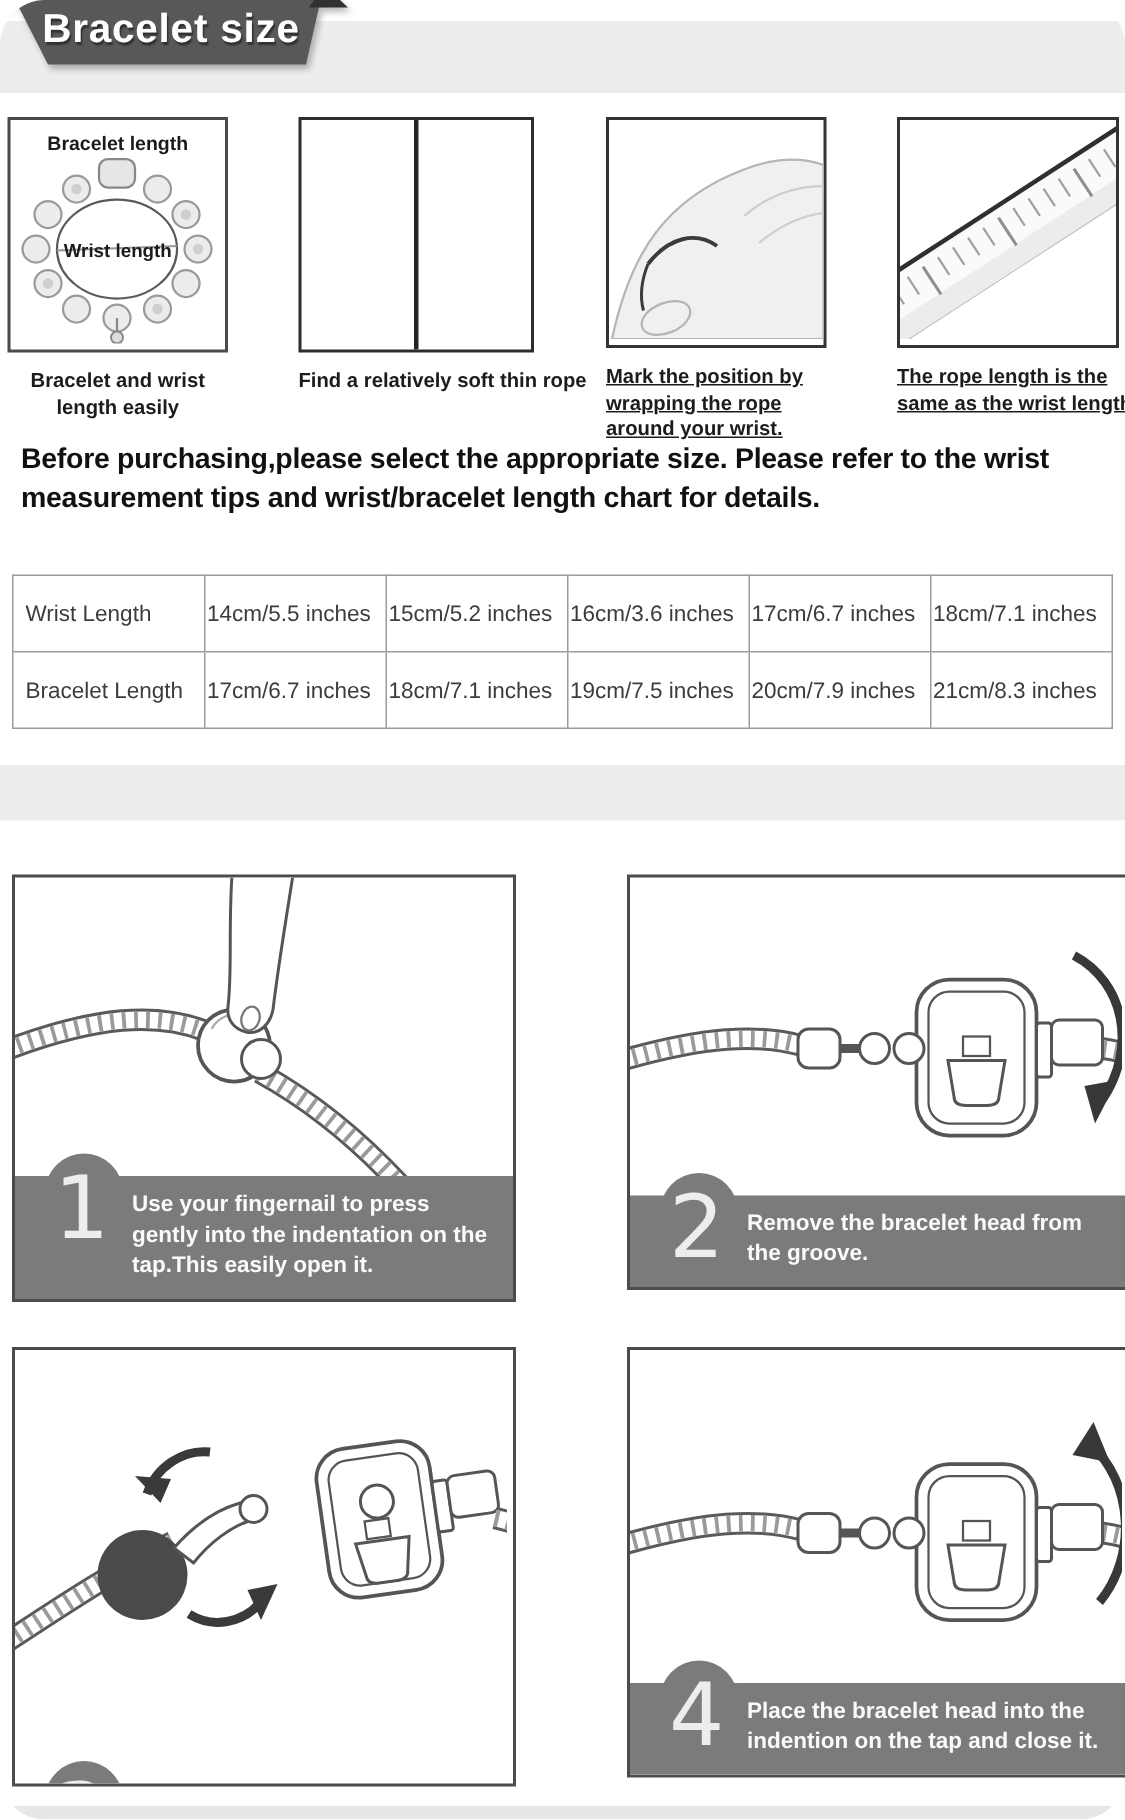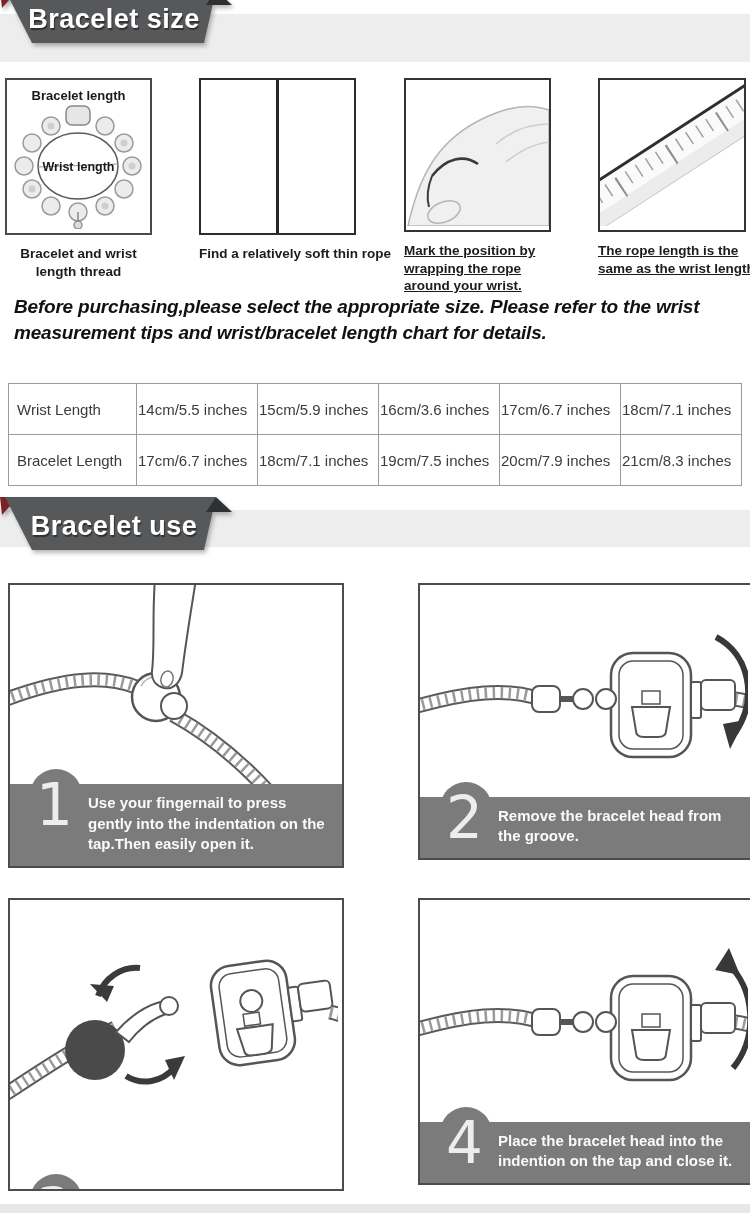--- a/index.html
+++ b/index.html
@@ -1,17 +1,17 @@
 <!DOCTYPE html>
 <html><head>
 <meta charset="utf-8">
 <style>
   html,body{margin:0;padding:0;background:#fff;}
   #page{position:relative;width:750px;height:1213px;background:#fff;overflow:hidden;
-        font-family:"Liberation Sans",sans-serif;}
+        font-family:"Liberation Sans",sans-serif;border-radius:30px;}
   .strip{position:absolute;left:0;width:750px;background:#ededed;}
   #strip-top{top:14px;height:48px;}
   #strip-use{top:510px;height:37px;}
   #strip-bottom{top:1204px;height:9px;background:#e7e7e7;}
 
   
   .banner{position:absolute;left:0;width:240px;height:58px;
           filter:drop-shadow(2px 3px 2px rgba(0,0,0,0.28));}
   .banner-label{position:absolute;left:16px;width:196px;top:16px;text-align:center;
           color:#fff;font-size:27px;font-weight:bold;letter-spacing:.5px;
@@ -30,21 +30,21 @@
   #tp1 .tp-caption{text-align:center;}
   #tp2 .tp-caption{white-space:nowrap;}
   #tp3 .tp-caption,#tp4 .tp-caption{width:162px;text-decoration:underline;}
   .p1-label-top{position:absolute;top:8px;left:0;right:0;text-align:center;
       font-weight:bold;font-size:13px;color:#1a1a1a;}
   .p1-label-mid{position:absolute;top:80px;left:0;right:0;text-align:center;
       font-weight:bold;font-size:12.5px;color:#1a1a1a;}
   .rope-line{position:absolute;top:0;bottom:0;left:50%;width:3px;margin-left:-2px;background:#252525;}
 
   .intro{position:absolute;top:294px;left:14px;width:724px;font-size:19px;font-weight:bold;
-         color:#111;line-height:1.38;letter-spacing:-.2px;font-style:italic;}
+         color:#111;line-height:1.38;letter-spacing:-.2px;}
   .warning{position:absolute;top:351px;left:14px;width:724px;font-size:14.5px;font-weight:bold;}
 
   table.size-table{position:absolute;top:383px;left:8px;width:734px;border-collapse:collapse;
          table-layout:fixed;background:#fff;border:1px solid #7f7f7f;}
   table.size-table td{border:1px solid #9b9b9b;height:48px;font-size:15px;color:#3c3c3c;}
   td.tlabel{width:118px;padding-left:8px;}
   td.tval{text-align:left;}
 
   
   .step{position:absolute;width:332px;background:#fff;border:2px solid #4c4c4c;overflow:hidden;}
@@ -103,21 +103,21 @@
         </g>
         <rect x="59" y="26" width="24" height="19" rx="6" fill="#e6e6e6" stroke="#888" stroke-width="1.5"></rect>
         <ellipse cx="71" cy="86" rx="40" ry="33" fill="#ffffff" fill-opacity="0.92" stroke="#5a5a5a" stroke-width="1.5"></ellipse>
         <line x1="31" y1="87" x2="111" y2="84" stroke="#999" stroke-width="1.2"></line>
         <line x1="71" y1="132" x2="71" y2="141" stroke="#888" stroke-width="1.5"></line>
         <circle cx="71" cy="145" r="4" fill="#ddd" stroke="#888" stroke-width="1.3"></circle>
       </svg>
       <div class="p1-label-top">Bracelet length</div>
       <div class="p1-label-mid">Wrist length</div>
     </div>
-    <div class="tp-caption">Bracelet and wrist length thread</div>
+    <div class="tp-caption">Bracelet and wrist length easily</div>
   </div>
 
   <div id="tp2" class="tp">
     <div class="box">
       <div class="rope-line"></div>
     </div>
     <div class="tp-caption">Find a relatively soft thin rope</div>
   </div>
 
   <div id="tp3" class="tp">
@@ -149,64 +149,56 @@
     <div class="tp-caption">The rope length is the same as the wrist length.</div>
   </div>
 
   <div class="intro">Before purchasing,please select the appropriate size. Please refer to the wrist measurement tips and wrist/bracelet length chart for details.</div>
 
   <table class="size-table">
     <tbody>
         <tr>
       <td class="tlabel">Wrist Length</td>
       <td class="tval">14cm/5.5 inches</td>
-      <td class="tval">15cm/5.9 inches</td>
+      <td class="tval">15cm/5.2 inches</td>
       <td class="tval">16cm/3.6 inches</td>
       <td class="tval">17cm/6.7 inches</td>
       <td class="tval">18cm/7.1 inches</td>
     </tr>
     <tr>
       <td class="tlabel">Bracelet Length</td>
       <td class="tval">17cm/6.7 inches</td>
       <td class="tval">18cm/7.1 inches</td>
       <td class="tval">19cm/7.5 inches</td>
       <td class="tval">20cm/7.9 inches</td>
       <td class="tval">21cm/8.3 inches</td>
     </tr>
   </tbody>
     </table>
 
-  <div id="banner-use" class="banner">
-    <svg width="240" height="58" viewBox="0 0 240 58">
-      <path d="M0,2 L18,2 L2,20 Z" fill="#7d2124"></path>
-      <path d="M5,2 L216,2 L204,55 L32,55 Z" fill="#57585a"></path>
-      <path d="M216,2 L232,17 L206,17 Z" fill="#2e3032"></path>
-    </svg>
-    <div class="banner-label">Bracelet use</div>
-  </div>
 
   <div id="step1" class="step">
     <svg class="illus" width="328" height="200" viewBox="0 0 328 200">
       <path d="M-6,115 C55,92 95,90 126,102" fill="none" stroke="#5a5a5a" stroke-width="15"></path>
       <path d="M-6,115 C55,92 95,90 126,102" fill="none" stroke="#fff" stroke-width="11"></path>
       <path d="M-6,115 C55,92 95,90 126,102" fill="none" stroke="#9a9a9a" stroke-width="11" stroke-dasharray="2.5 5.5"></path>
       <path d="M163,130 C203,152 238,183 266,215" fill="none" stroke="#5a5a5a" stroke-width="15"></path>
       <path d="M163,130 C203,152 238,183 266,215" fill="none" stroke="#fff" stroke-width="11"></path>
       <path d="M163,130 C203,152 238,183 266,215" fill="none" stroke="#9a9a9a" stroke-width="11" stroke-dasharray="2.5 5.5"></path>
       <circle cx="146" cy="112" r="24" fill="#fff" stroke="#555" stroke-width="2.5"></circle>
       <circle cx="164" cy="121" r="13" fill="#fff" stroke="#555" stroke-width="2"></circle>
       <path d="M131,101 A19,19 0 0,1 159,95" fill="none" stroke="#aaa" stroke-width="1.5"></path>
       <path d="M174,-6 C172,22 169,48 165,72" fill="none" stroke="#555" stroke-width="2"></path>
       <path d="M145,-6 C142,30 145,62 142,86 C141,95 146,101 154,103 C163,105 170,98 172,88 C176,55 182,20 186,-6 Z" fill="#fff" stroke="#555" stroke-width="2"></path>
       <ellipse cx="157" cy="94" rx="6" ry="8" transform="rotate(15 157 94)" fill="#fff" stroke="#777" stroke-width="1.5"></ellipse>
     </svg>
     <div class="band">
       <div class="bump"></div>
       <div class="num">1</div>
-      <div class="band-text">Use your fingernail to press gently into the indentation on the tap.Then easily open it.</div>
+      <div class="band-text">Use your fingernail to press gently into the indentation on the tap.This easily open it.</div>
     </div>
   </div>
 
   <div id="step2" class="step">
     <svg class="illus" width="328" height="195" viewBox="0 0 328 195">
       <path d="M-6,122 C50,106 85,104 114,112" fill="none" stroke="#5a5a5a" stroke-width="15"></path>
       <path d="M-6,122 C50,106 85,104 114,112" fill="none" stroke="#fff" stroke-width="11"></path>
       <path d="M-6,122 C50,106 85,104 114,112" fill="none" stroke="#9a9a9a" stroke-width="11" stroke-dasharray="2.5 5.5"></path>
       <path d="M315,114 C330,116 342,120 356,128" fill="none" stroke="#5a5a5a" stroke-width="15"></path>
       <path d="M315,114 C330,116 342,120 356,128" fill="none" stroke="#fff" stroke-width="11"></path>

